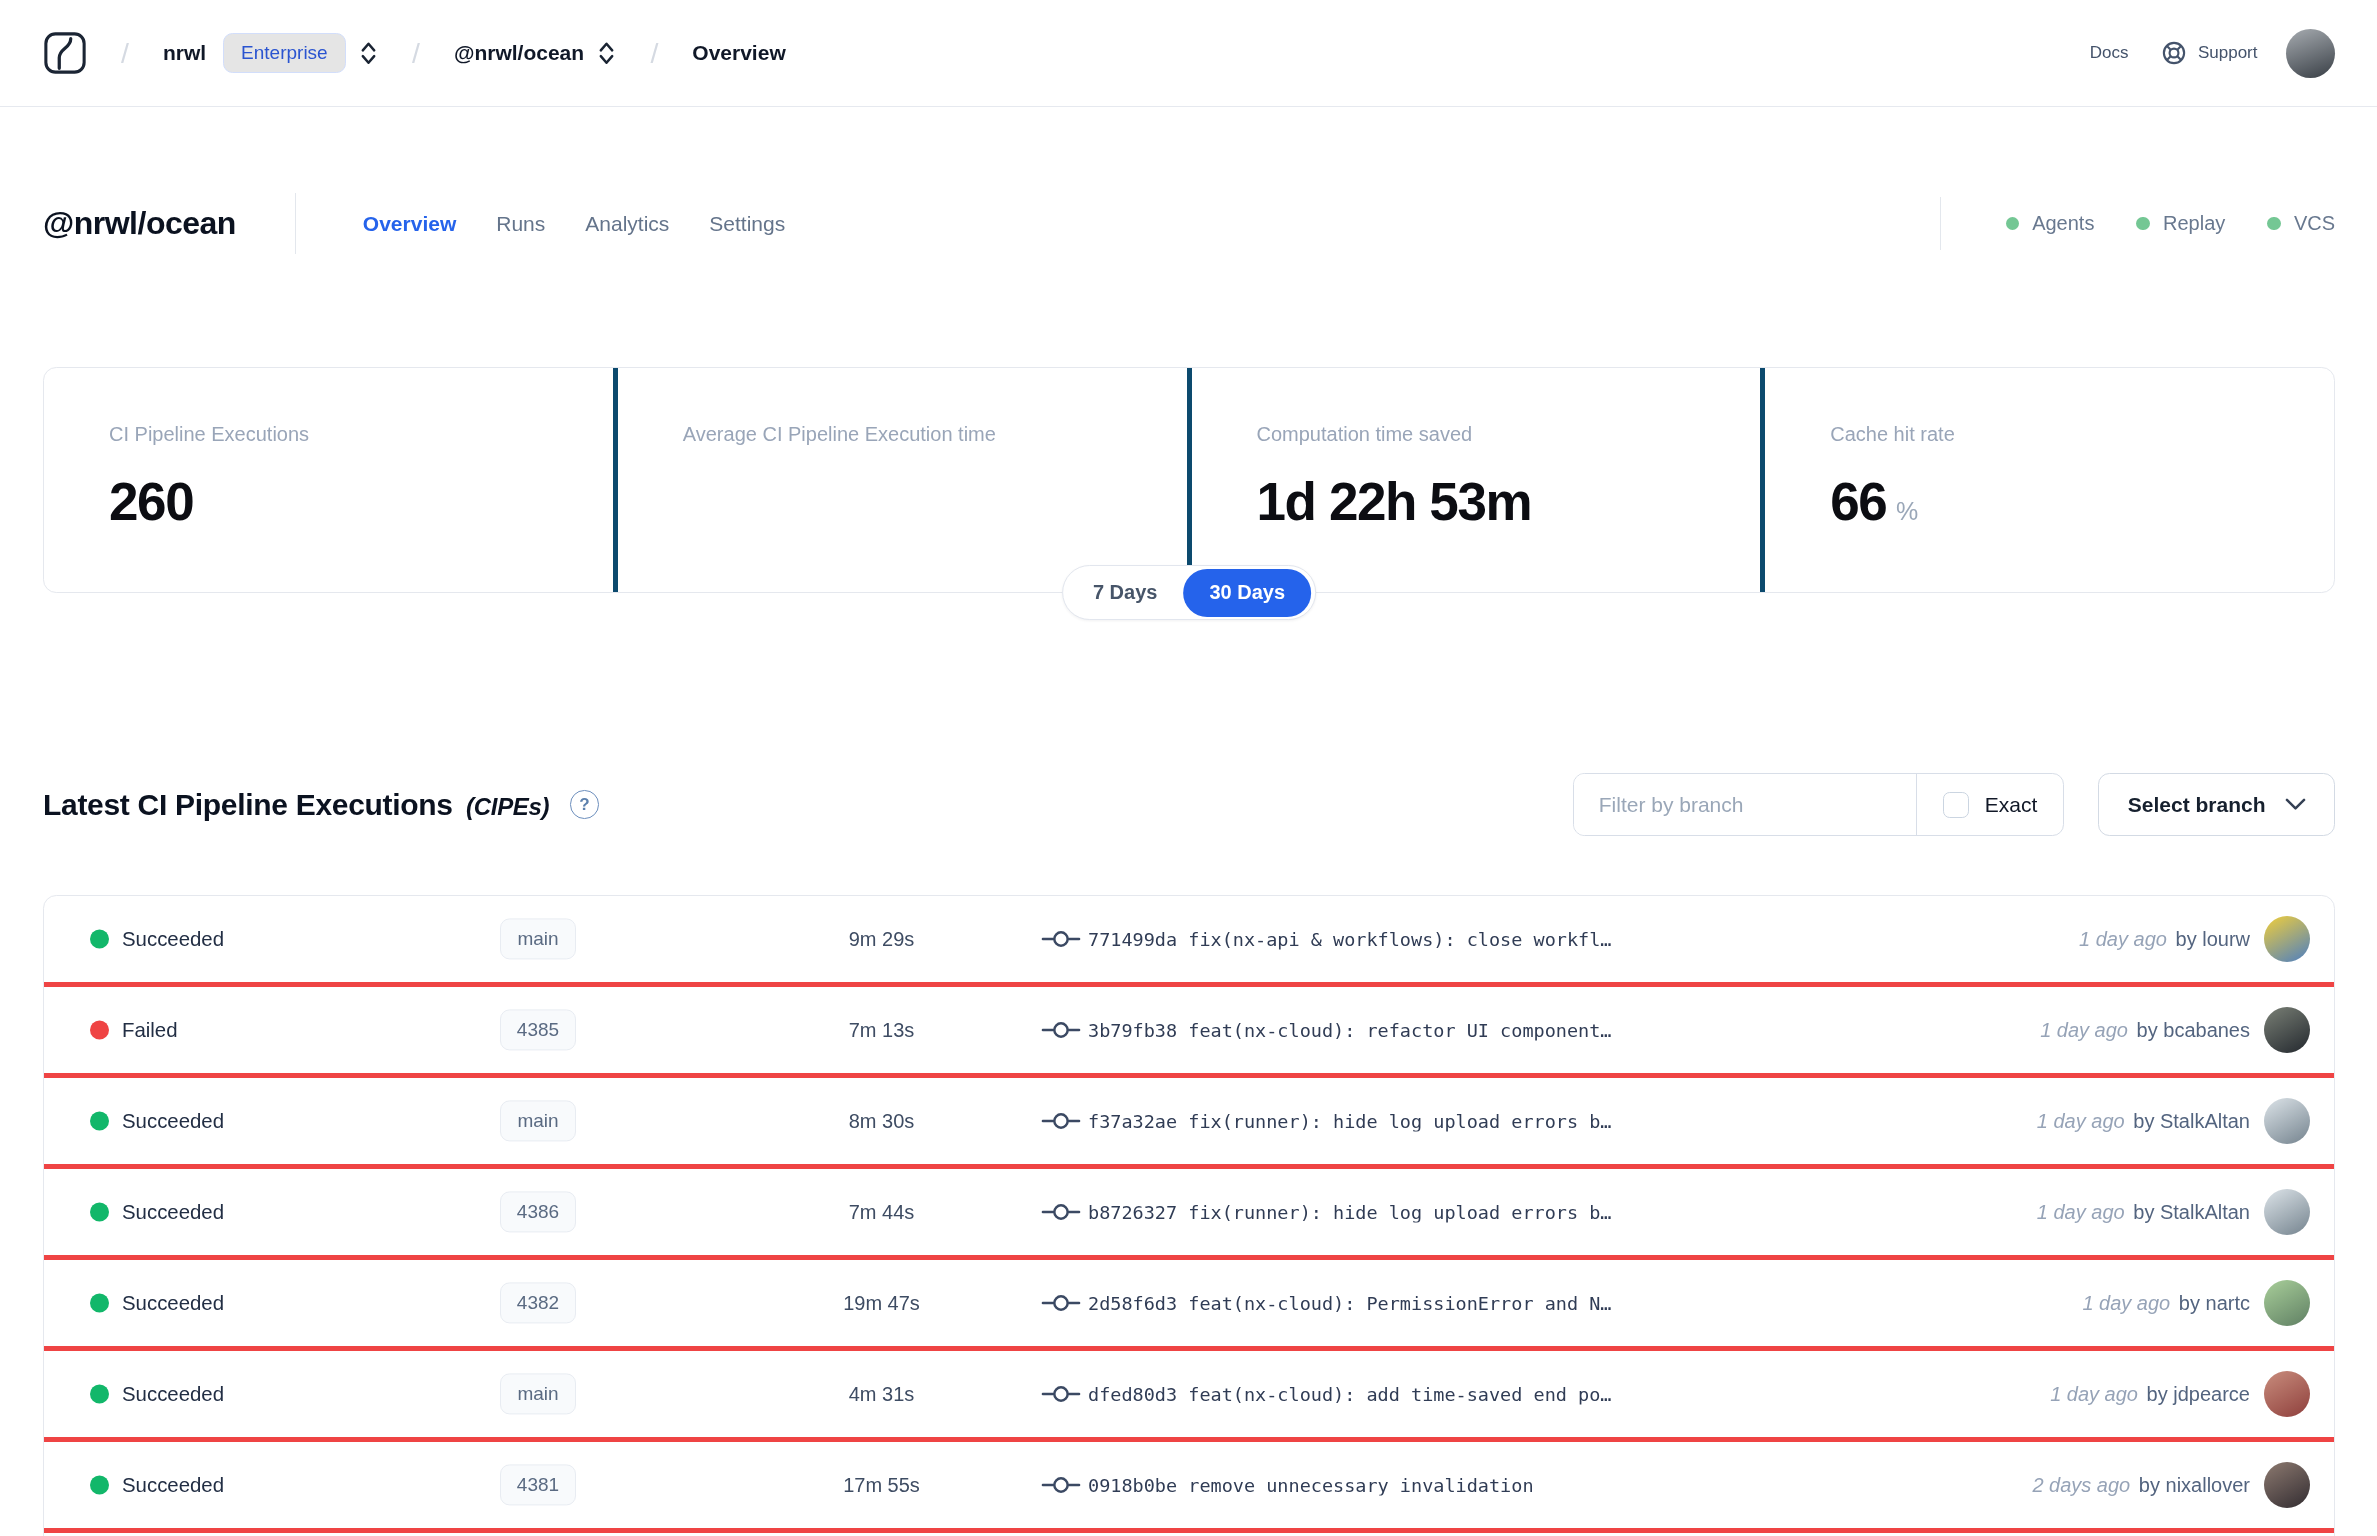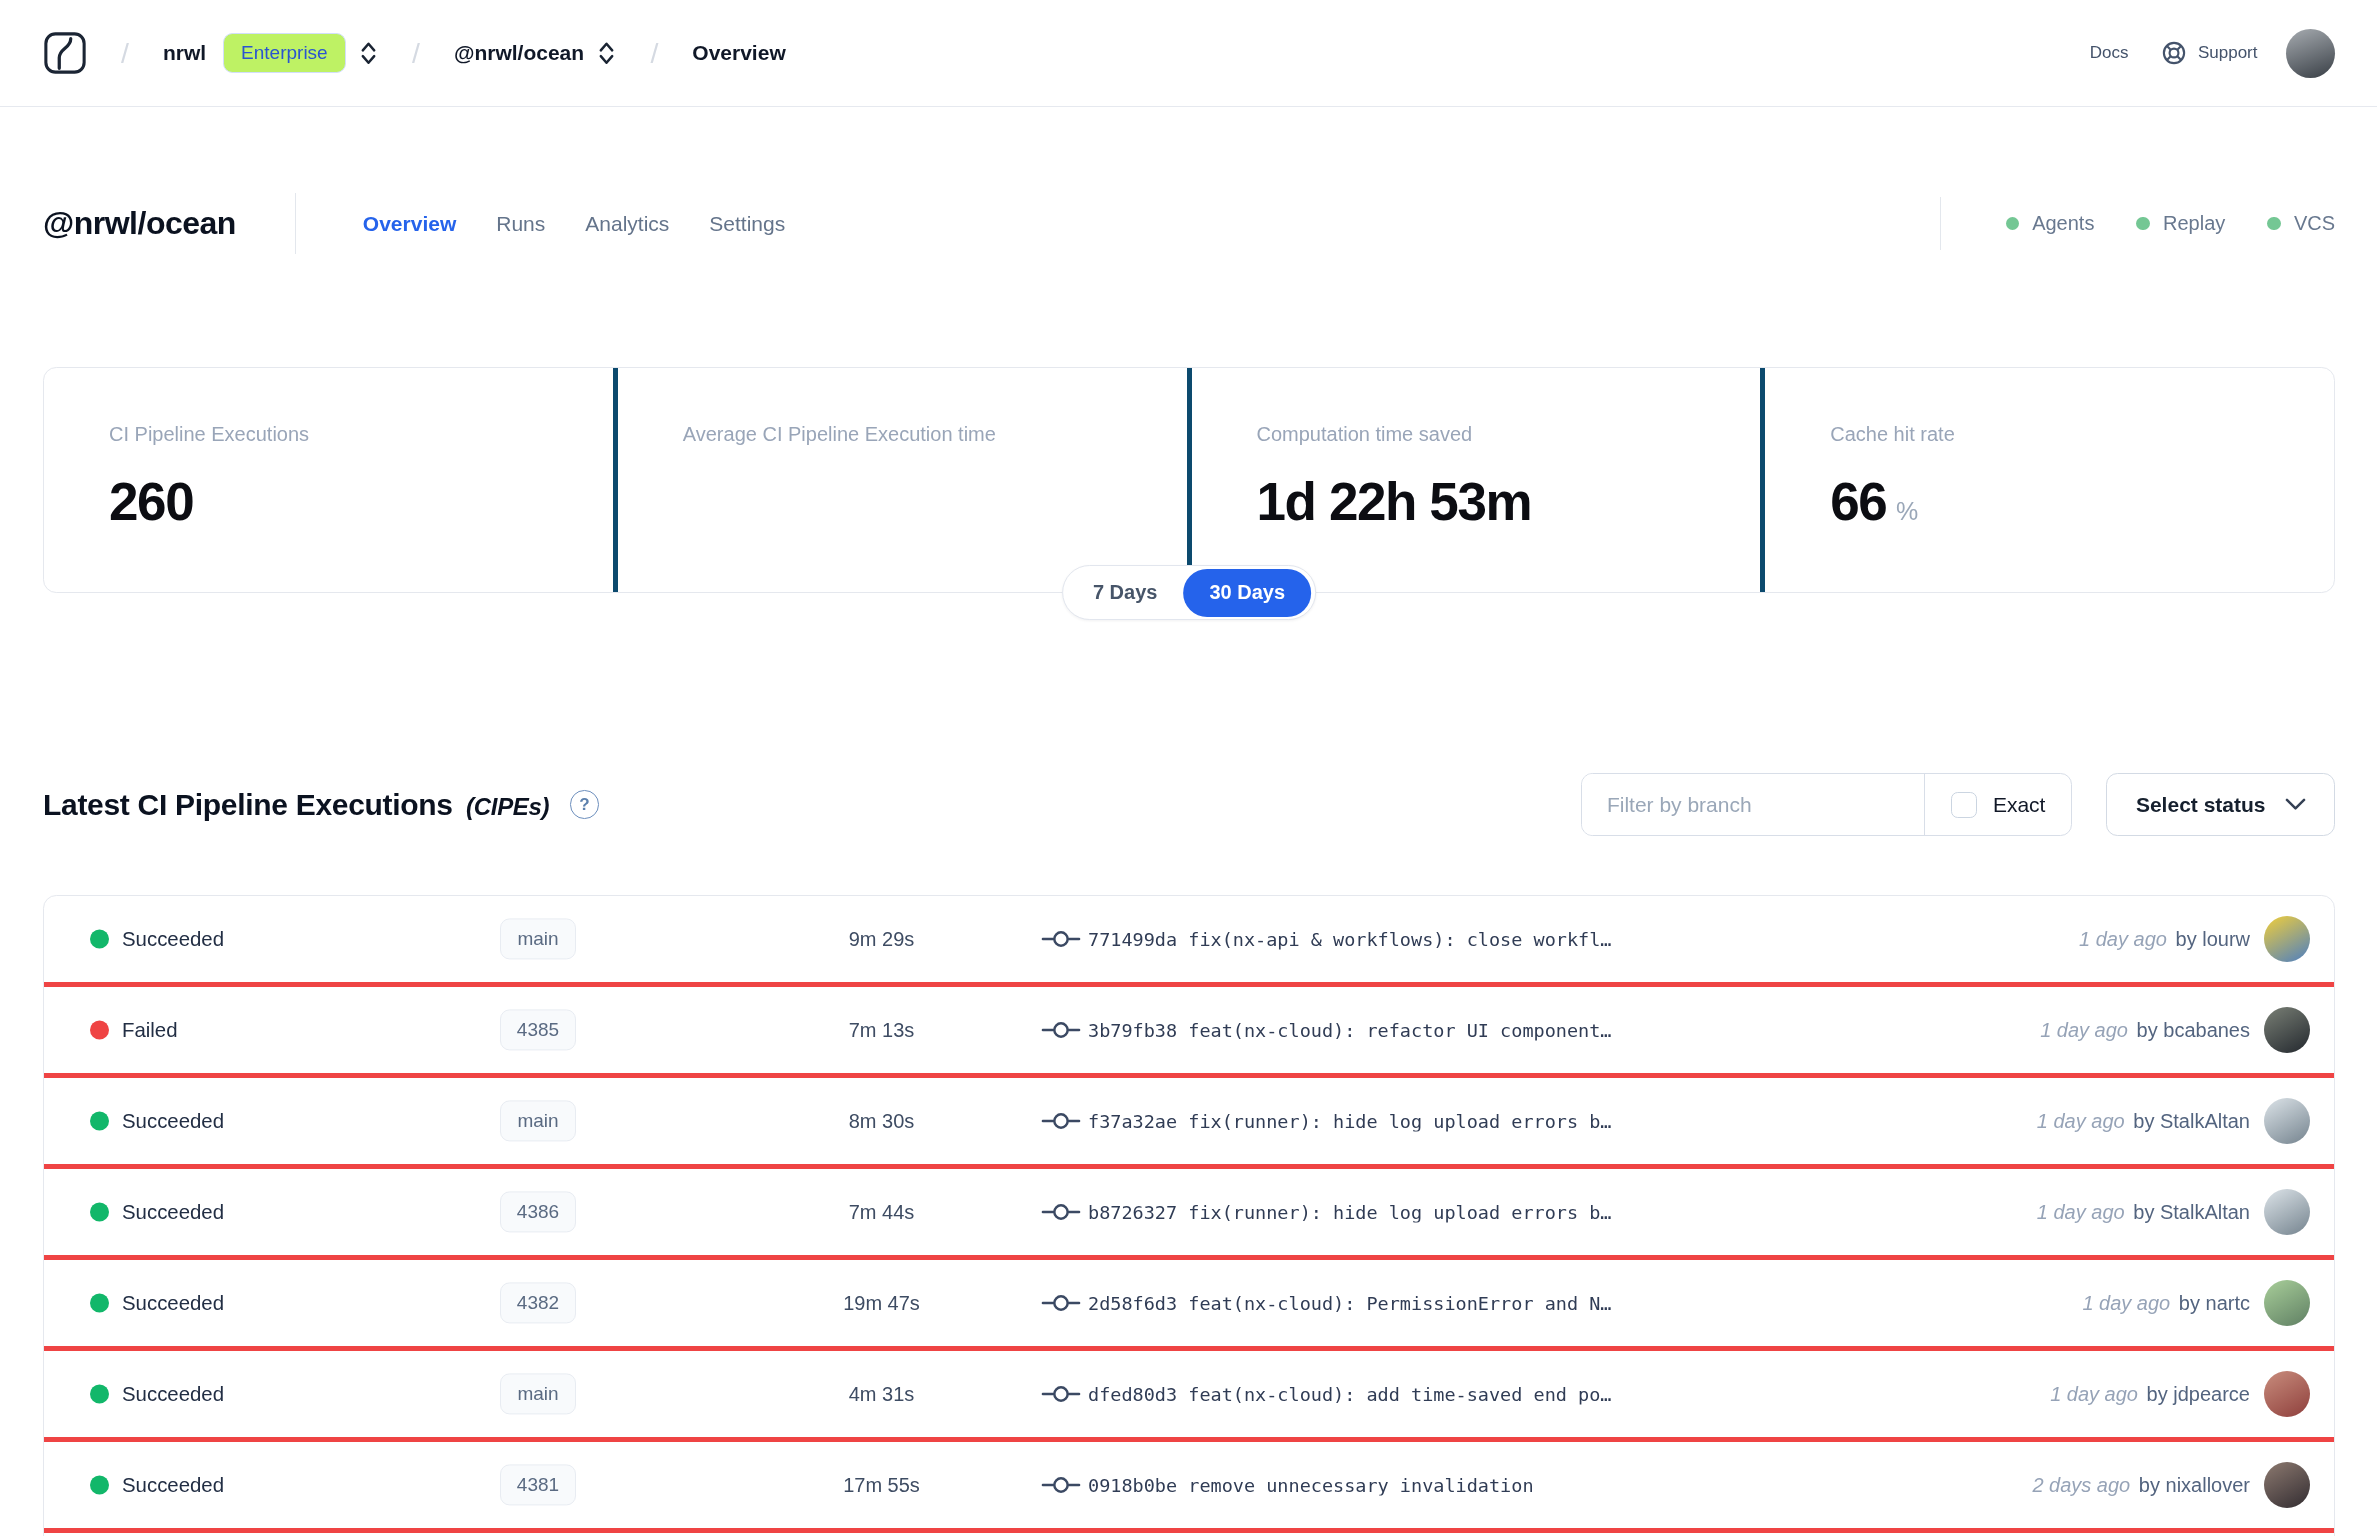--- a/index.html
+++ b/index.html
@@ -13,21 +13,21 @@
   }
   
   .topbar {
     height:107px; display:flex; align-items:center;
     padding:0 43px; border-bottom:1px solid #e6e9ef; background:#fff;
   }
   .logo { display:flex; align-items:center; cursor:pointer; }
   .crumb-sep { color:#d5dae2; font-size:28.5px; font-weight:300; margin:0 34px; }
   .crumb-label { font-size:21px; font-weight:600; color:#101828; }
   .ent-badge {
-    margin-left:17px; background:#bef264; border:1.4px solid #d2defb;
+    margin-left:17px; background:#e5e5e5; border:1.4px solid #d2defb;
     color:#2a54d0; font-size:19px; font-weight:500;
     padding:7.6px 17px; border-radius:9.5px;
   }
   .selector { background:none; border:none; margin-left:13.3px; cursor:pointer; display:flex; align-items:center; }
   .nav-right { margin-left:auto; display:flex; align-items:center; }
   .nav-link { font-size:17px; color:#44536b; font-weight:500; text-decoration:none; cursor:pointer; }
   .support-wrap { display:flex; align-items:center; gap:11.4px; margin-left:32px; }
   .avatar-lg { width:49px; height:49px; border-radius:50%; margin-left:28.5px; cursor:pointer; }
   
   .ws-header { display:flex; align-items:center; padding:0 43px; margin-top:84px; height:65px; }
@@ -219,21 +219,21 @@
   <span class="help-icon">?</span>
   <div class="filter-group">
     <input class="filter-input" type="text" placeholder="Filter by branch" style="">
     <div class="fg-divider"></div>
     <label class="exact">
       <input type="checkbox" id="exact-checkbox" style="">
       <span>Exact</span>
     </label>
   </div>
   <button class="status-btn">
-    <span>Select status</span>
+    <span>Select branch</span>
     <svg width="21" height="13.3" viewBox="0 0 22 14" fill="none" stroke="#344054" stroke-width="2.6" stroke-linecap="round" stroke-linejoin="round">
       <path d="M2 2 L11 11 L20 2"></path>
     </svg>
   </button>
 </section>
 
 <section class="table" id="cipe-table">
   <div class="row">
     <span class="dot green"></span>
     <span class="status">Succeeded</span>

